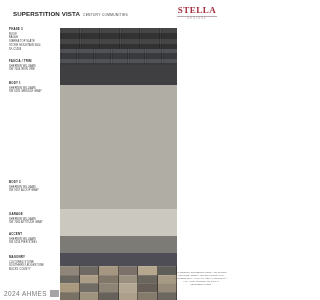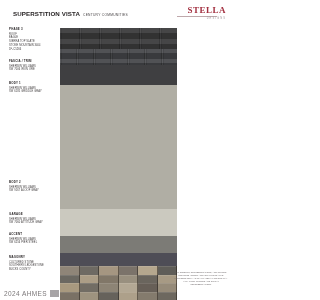--- a/index.html
+++ b/index.html
@@ -24,21 +24,21 @@
     font-size:6.2px;font-weight:bold;letter-spacing:.1px;
     color:#231f20;
   }
   .subtitle{
     font-size:3.3px;font-weight:normal;letter-spacing:.25px;
     color:#4a4648;
   }
 
   .logo{
     position:absolute;right:8px;top:6px;
-    width:58px;text-align:right;
+    width:58px;text-align:center;
   }
   .logo-name{
     font-family:"Liberation Serif",serif;
     font-size:9px;font-weight:bold;letter-spacing:.5px;
     color:#a33040;line-height:1;
   }
   .logo-rule{
     width:40px;height:.5px;background:#bfa9ac;
     margin:1.2px auto .8px auto;
   }

